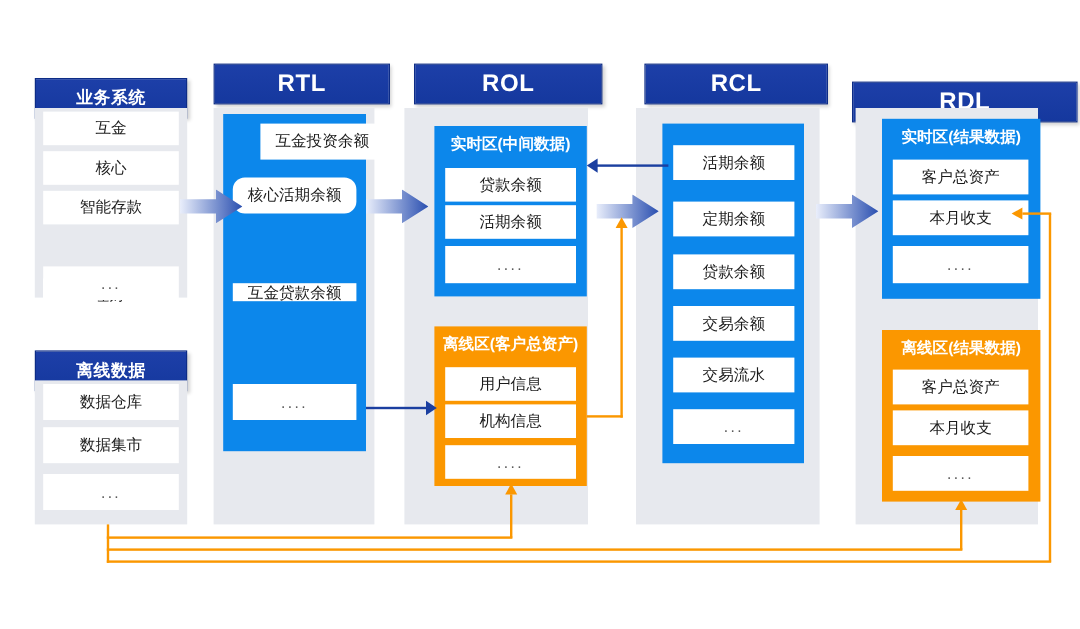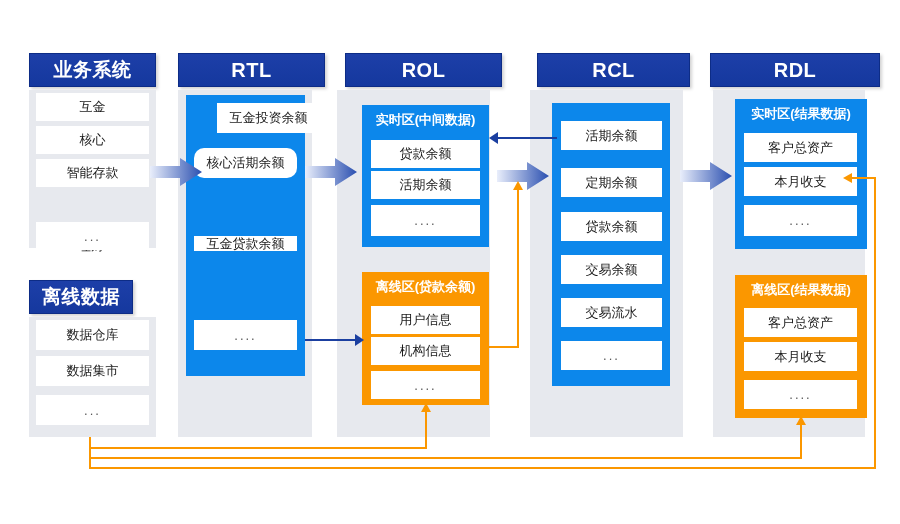--- a/index.html
+++ b/index.html
@@ -15,21 +15,21 @@
     position:absolute;height:34px;
     background:linear-gradient(#1d3fa8,#15389e);
     border:1px solid #0d2c86;
     color:#ffffff;font-weight:bold;
     display:flex;align-items:center;justify-content:center;
     letter-spacing:.5px;
     box-shadow:2px 2px 3px rgba(0,0,0,.18);
     box-sizing:border-box;
   }
   .col-header.latin{font-size:20px;}
-  .col-header.cjk{font-size:19px;}
+  .col-header.cjk{font-size:14px;margin-top:12px;}
 
   
   .panel{position:absolute;background:#e7e9ee;}
 
   
   .chip{
     position:absolute;background:#ffffff;
     display:flex;align-items:center;justify-content:center;
     color:#1a1a1a;font-size:13px;box-sizing:border-box;
   }
@@ -58,21 +58,21 @@
 <div id="stage">
 
   <div class="col-header cjk" style="left:29px;top:53px;width:127px;">业务系统</div>
   <div class="panel" style="left:29px;top:90px;width:127px;height:158px;"></div>
   <div class="chip" style="left:36px;top:93px;width:113px;height:28px;">互金</div>
   <div class="chip" style="left:36px;top:126px;width:113px;height:28px;">核心</div>
   <div class="chip" style="left:36px;top:159px;width:113px;height:28px;">智能存款</div>
   <div class="chip" style="left:36px;top:192px;width:110px;height:28px;margin-top:40px;">理财</div>
   <div class="chip dots" style="left:36px;top:222px;width:113px;height:28px;">...</div>
 
-  <div class="col-header cjk" style="left:29px;top:280px;width:104px;text-align:center;">离线数据</div>
+  <div class="col-header cjk" style="left:29px;top:280px;width:127px;text-align:center;">离线数据</div>
   <div class="panel" style="left:29px;top:317px;width:127px;height:120px;"></div>
   <div class="chip" style="left:36px;top:320px;width:113px;height:30px;">数据仓库</div>
   <div class="chip" style="left:36px;top:356px;width:113px;height:30px;">数据集市</div>
   <div class="chip dots" style="left:36px;top:395px;width:113px;height:30px;">...</div>
 
   <div class="col-header latin" style="left:178px;top:53px;width:147px;">RTL</div>
   <div class="panel" style="left:178px;top:90px;width:134px;height:347px;"></div>
   <div class="bluebox" style="left:186px;top:95px;width:119px;height:281px;"></div>
   <div class="chip" style="left:194px;top:103px;width:103px;height:30px;margin-left:23px;">互金投资余额</div>
   <div class="chip" style="left:194px;top:148px;width:103px;height:30px;border-radius:10px;">核心活期余额</div>
@@ -83,37 +83,37 @@
   <div class="panel" style="left:337px;top:90px;width:153px;height:347px;"></div>
 
   <div class="bluebox" style="left:362px;top:105px;width:127px;height:142px;">
     <div class="zone-title">实时区(中间数据)</div>
   </div>
   <div class="chip" style="left:371px;top:140px;width:109px;height:28px;">贷款余额</div>
   <div class="chip" style="left:371px;top:171px;width:109px;height:28px;">活期余额</div>
   <div class="chip dots" style="left:371px;top:205px;width:109px;height:31px;">....</div>
 
   <div class="orangebox" style="left:362px;top:272px;width:127px;height:133px;">
-    <div class="zone-title">离线区(贷款余额)</div>
+    <div class="zone-title">离线区(客户总资产)</div>
   </div>
   <div class="chip" style="left:371px;top:306px;width:109px;height:28px;">用户信息</div>
   <div class="chip" style="left:371px;top:337px;width:109px;height:28px;">机构信息</div>
   <div class="chip dots" style="left:371px;top:371px;width:109px;height:28px;">....</div>
 
   <div class="col-header latin" style="left:537px;top:53px;width:153px;">RCL</div>
   <div class="panel" style="left:530px;top:90px;width:153px;height:347px;"></div>
   <div class="bluebox" style="left:552px;top:103px;width:118px;height:283px;"></div>
   <div class="chip" style="left:561px;top:121px;width:101px;height:29px;">活期余额</div>
   <div class="chip" style="left:561px;top:168px;width:101px;height:29px;">定期余额</div>
   <div class="chip" style="left:561px;top:212px;width:101px;height:29px;">贷款余额</div>
   <div class="chip" style="left:561px;top:255px;width:101px;height:29px;">交易余额</div>
   <div class="chip" style="left:561px;top:298px;width:101px;height:29px;">交易流水</div>
   <div class="chip dots" style="left:561px;top:341px;width:101px;height:29px;">...</div>
 
-  <div class="col-header latin" style="left:710px;top:53px;width:170px;">RDL</div>
+  <div class="col-header latin" style="left:710px;top:68px;width:188px;">RDL</div>
   <div class="panel" style="left:713px;top:90px;width:152px;height:347px;"></div>
 
   <div class="bluebox" style="left:735px;top:99px;width:132px;height:150px;">
     <div class="zone-title">实时区(结果数据)</div>
   </div>
   <div class="chip" style="left:744px;top:133px;width:113px;height:29px;">客户总资产</div>
   <div class="chip" style="left:744px;top:167px;width:113px;height:29px;">本月收支</div>
   <div class="chip dots" style="left:744px;top:205px;width:113px;height:31px;">....</div>
 
   <div class="orangebox" style="left:735px;top:275px;width:132px;height:143px;">

